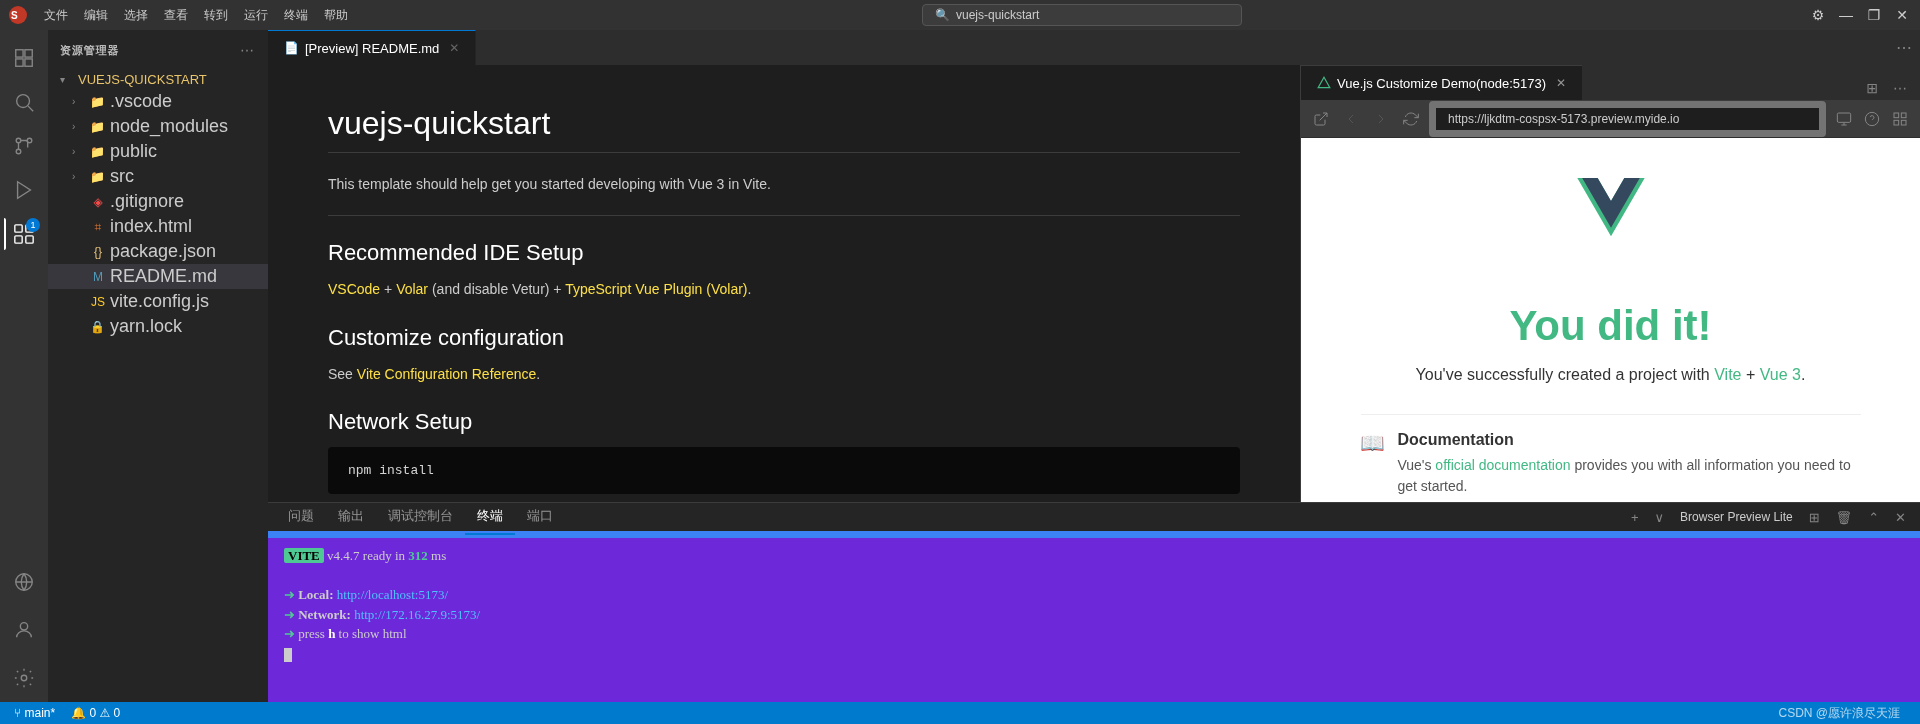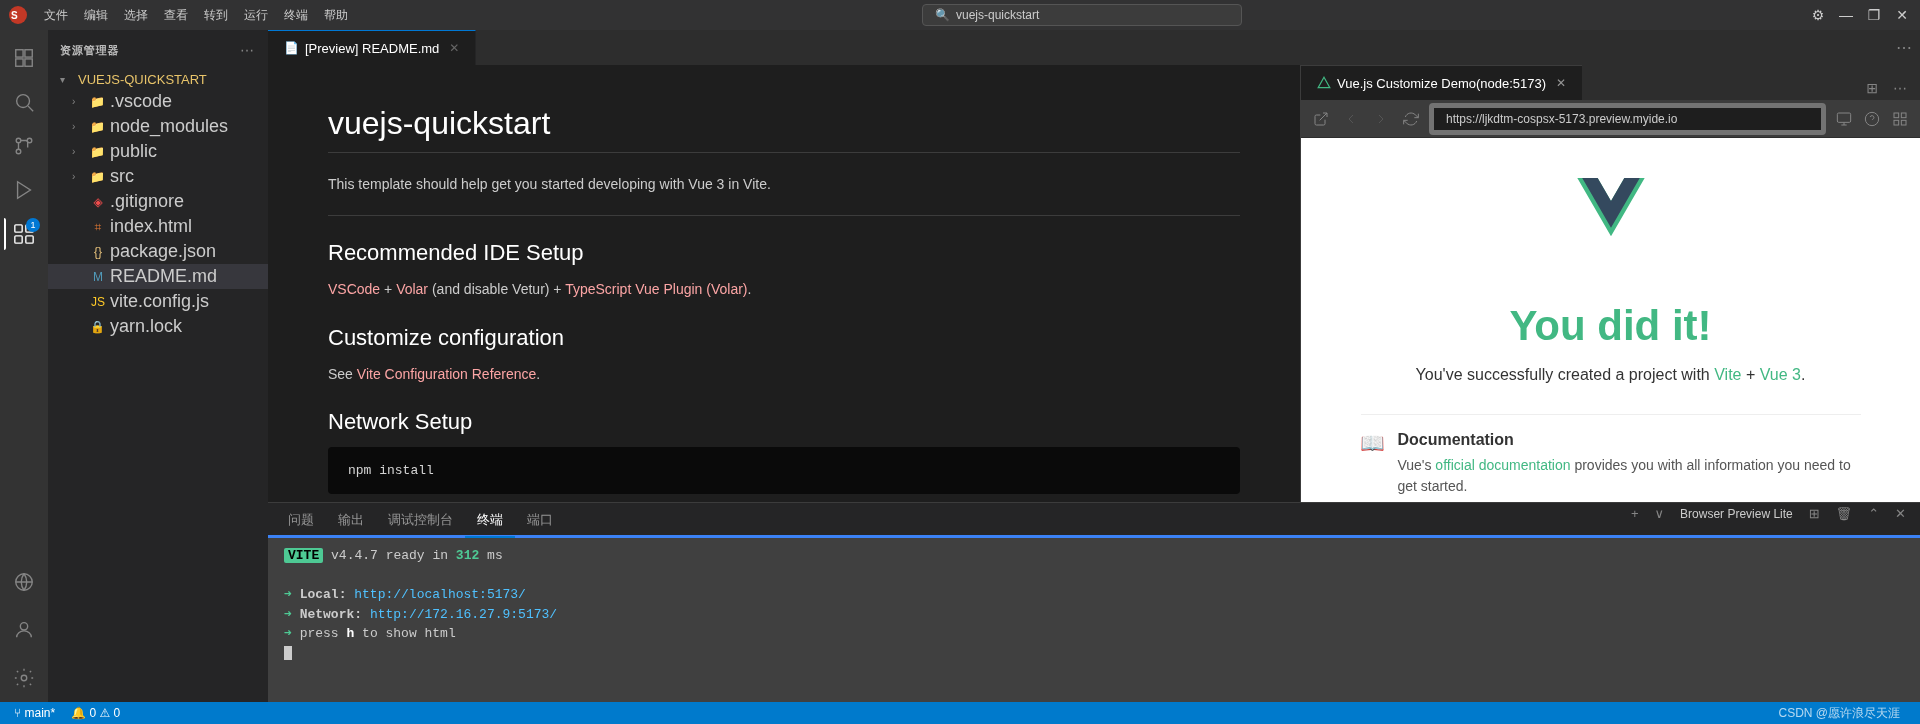--- a/index.html
+++ b/index.html
@@ -47,67 +47,67 @@
     .tab { height: 35px; padding: 0 16px; display: flex; align-items: center; gap: 6px; cursor: pointer; font-size: 13px; color: #969696; background: #2d2d2d; border-right: 1px solid #252526; white-space: nowrap; position: relative; }
     .tab.active { background: #1e1e1e; color: #ffffff; border-top: 1px solid #0078d4; }
     .tab .tab-icon { font-size: 12px; }
     .tab .tab-close { font-size: 12px; color: #969696; margin-left: 4px; opacity: 0; }
     .tab.active .tab-close { opacity: 0.6; }
     .tab-more { margin-left: auto; padding: 0 8px; color: #858585; cursor: pointer; height: 35px; display: flex; align-items: center; }
     .markdown-preview { flex: 1; background: #1e1e1e; overflow-y: auto; padding: 40px 60px; color: #cccccc; }
     .markdown-preview h1 { font-size: 32px; font-weight: 300; color: #ffffff; margin-bottom: 20px; padding-bottom: 10px; border-bottom: 1px solid #3c3c3c; }
     .markdown-preview p { font-size: 14px; line-height: 1.6; margin-bottom: 16px; color: #cccccc; }
     .markdown-preview h2 { font-size: 22px; font-weight: 400; color: #ffffff; margin: 24px 0 12px; }
-    .markdown-preview a { color: #fca5a5; text-decoration: none; }
+    .markdown-preview a { color: #fde047; text-decoration: none; }
     .markdown-preview .code-block { background: #0a0a0a; border-radius: 4px; padding: 16px 20px; margin: 12px 0; font-family: 'Courier New', monospace; font-size: 13px; color: #d4d4d4; }
     .markdown-preview .separator { border: none; border-top: 1px solid #3c3c3c; margin: 20px 0; }
 
     
     .markdown-preview::-webkit-scrollbar { width: 8px; }
     .markdown-preview::-webkit-scrollbar-track { background: #1e1e1e; }
     .markdown-preview::-webkit-scrollbar-thumb { background: #424242; border-radius: 4px; }
 
     
     .browser-panel { width: 620px; background: #ffffff; display: flex; flex-direction: column; flex-shrink: 0; border-left: 1px solid #3c3c3c; }
     .browser-tabs-bar { height: 35px; background: #2d2d2d; display: flex; align-items: flex-end; }
     .browser-tab { height: 35px; padding: 0 16px; display: flex; align-items: center; gap: 6px; cursor: pointer; font-size: 13px; color: #ffffff; background: #1e1e1e; border-top: 1px solid #3c3c3c; white-space: nowrap; }
     .browser-tab .tab-close { font-size: 12px; color: #969696; margin-left: 4px; }
     .browser-tab-actions { margin-left: auto; display: flex; align-items: center; padding: 0 8px; gap: 4px; }
     .browser-tab-action { color: #858585; cursor: pointer; font-size: 14px; width: 24px; height: 24px; display: flex; align-items: center; justify-content: center; }
 
     .browser-toolbar { height: 38px; background: #3c3c3c; display: flex; align-items: center; padding: 0 8px; gap: 6px; border-bottom: 1px solid #2d2d2d; }
     .browser-nav-btn { color: #858585; cursor: pointer; font-size: 14px; width: 24px; height: 24px; display: flex; align-items: center; justify-content: center; }
     .browser-nav-btn.disabled { color: #555; cursor: default; }
-    .browser-url-bar { flex: 1; background: #1e1e1e; border: 5px solid #737373; border-radius: 4px; padding: 4px 12px; color: #cccccc; font-size: 12px; display: flex; align-items: center; }
+    .browser-url-bar { flex: 1; background: #1e1e1e; border: 7px solid #737373; border-radius: 4px; padding: 4px 12px; color: #cccccc; font-size: 12px; display: flex; align-items: center; }
     .browser-toolbar-right { display: flex; gap: 4px; }
 
     .browser-viewport { flex: 1; background: #1d4ed8; overflow-y: auto; }
 
     
     .vue-app { display: flex; flex-direction: column; align-items: center; padding: 40px 20px; background: #fff; min-height: 100%; }
     .vue-logo { margin-bottom: 20px; }
     .vue-did-it { font-size: 42px; font-weight: 700; color: #42b883; margin-bottom: 16px; }
     .vue-subtitle { font-size: 16px; color: #333; margin-bottom: 30px; text-align: center; }
     .vue-subtitle a { color: #42b883; text-decoration: none; }
     .vue-docs { width: 100%; max-width: 500px; }
     .vue-docs-item { display: flex; gap: 12px; padding: 16px 0; border-top: 1px solid #eee; }
     .vue-docs-icon { font-size: 20px; color: #333; }
     .vue-docs-content h3 { font-size: 16px; font-weight: 600; color: #333; margin-bottom: 6px; }
     .vue-docs-content p { font-size: 14px; color: #555; line-height: 1.5; }
     .vue-docs-content a { color: #42b883; text-decoration: none; }
 
     
     .panel { height: 200px; background: #1e1e1e; border-top: 1px solid #3c3c3c; display: flex; flex-direction: column; }
-    .panel-tabs { height: 35px; background: #252526; display: flex; align-items: flex-start; padding: 0 8px; gap: 0; border-bottom: 3px solid #3b82f6; }
+    .panel-tabs { height: 35px; background: #252526; display: flex; align-items: center; padding: 0 8px; gap: 0; border-bottom: 7px solid #3b82f6; }
     .panel-tab { padding: 0 12px; height: 35px; display: flex; align-items: center; font-size: 13px; color: #969696; cursor: pointer; border-bottom: 2px solid transparent; }
     .panel-tab.active { color: #ffffff; border-bottom-color: #0078d4; }
     .panel-right { margin-left: auto; display: flex; align-items: center; gap: 4px; }
     .panel-action { color: #858585; cursor: pointer; font-size: 13px; padding: 3px 6px; }
 
-    .terminal { flex: 1; background: #404040; padding: 8px 16px; font-family: Liberation Mono, monospace; font-size: 13px; overflow-y: auto; }
+    .terminal { flex: 1; background: #6d28d9; padding: 8px 16px; font-family: Liberation Serif, serif; font-size: 13px; overflow-y: auto; }
     .terminal-line { line-height: 1.5; }
     .t-green { color: #4ec994; }
     .t-white { color: #cccccc; }
     .t-arrow { color: #4ec994; }
     .t-url { color: #4fc1ff; }
     .t-cursor { display: inline-block; width: 8px; height: 14px; background: #cccccc; vertical-align: middle; }
 
     
     .statusbar { height: 22px; background: #007acc; display: flex; align-items: center; padding: 0 8px; gap: 4px; flex-shrink: 0; }
     .statusbar-item { font-size: 12px; color: #ffffff; padding: 0 6px; cursor: pointer; white-space: nowrap; }

